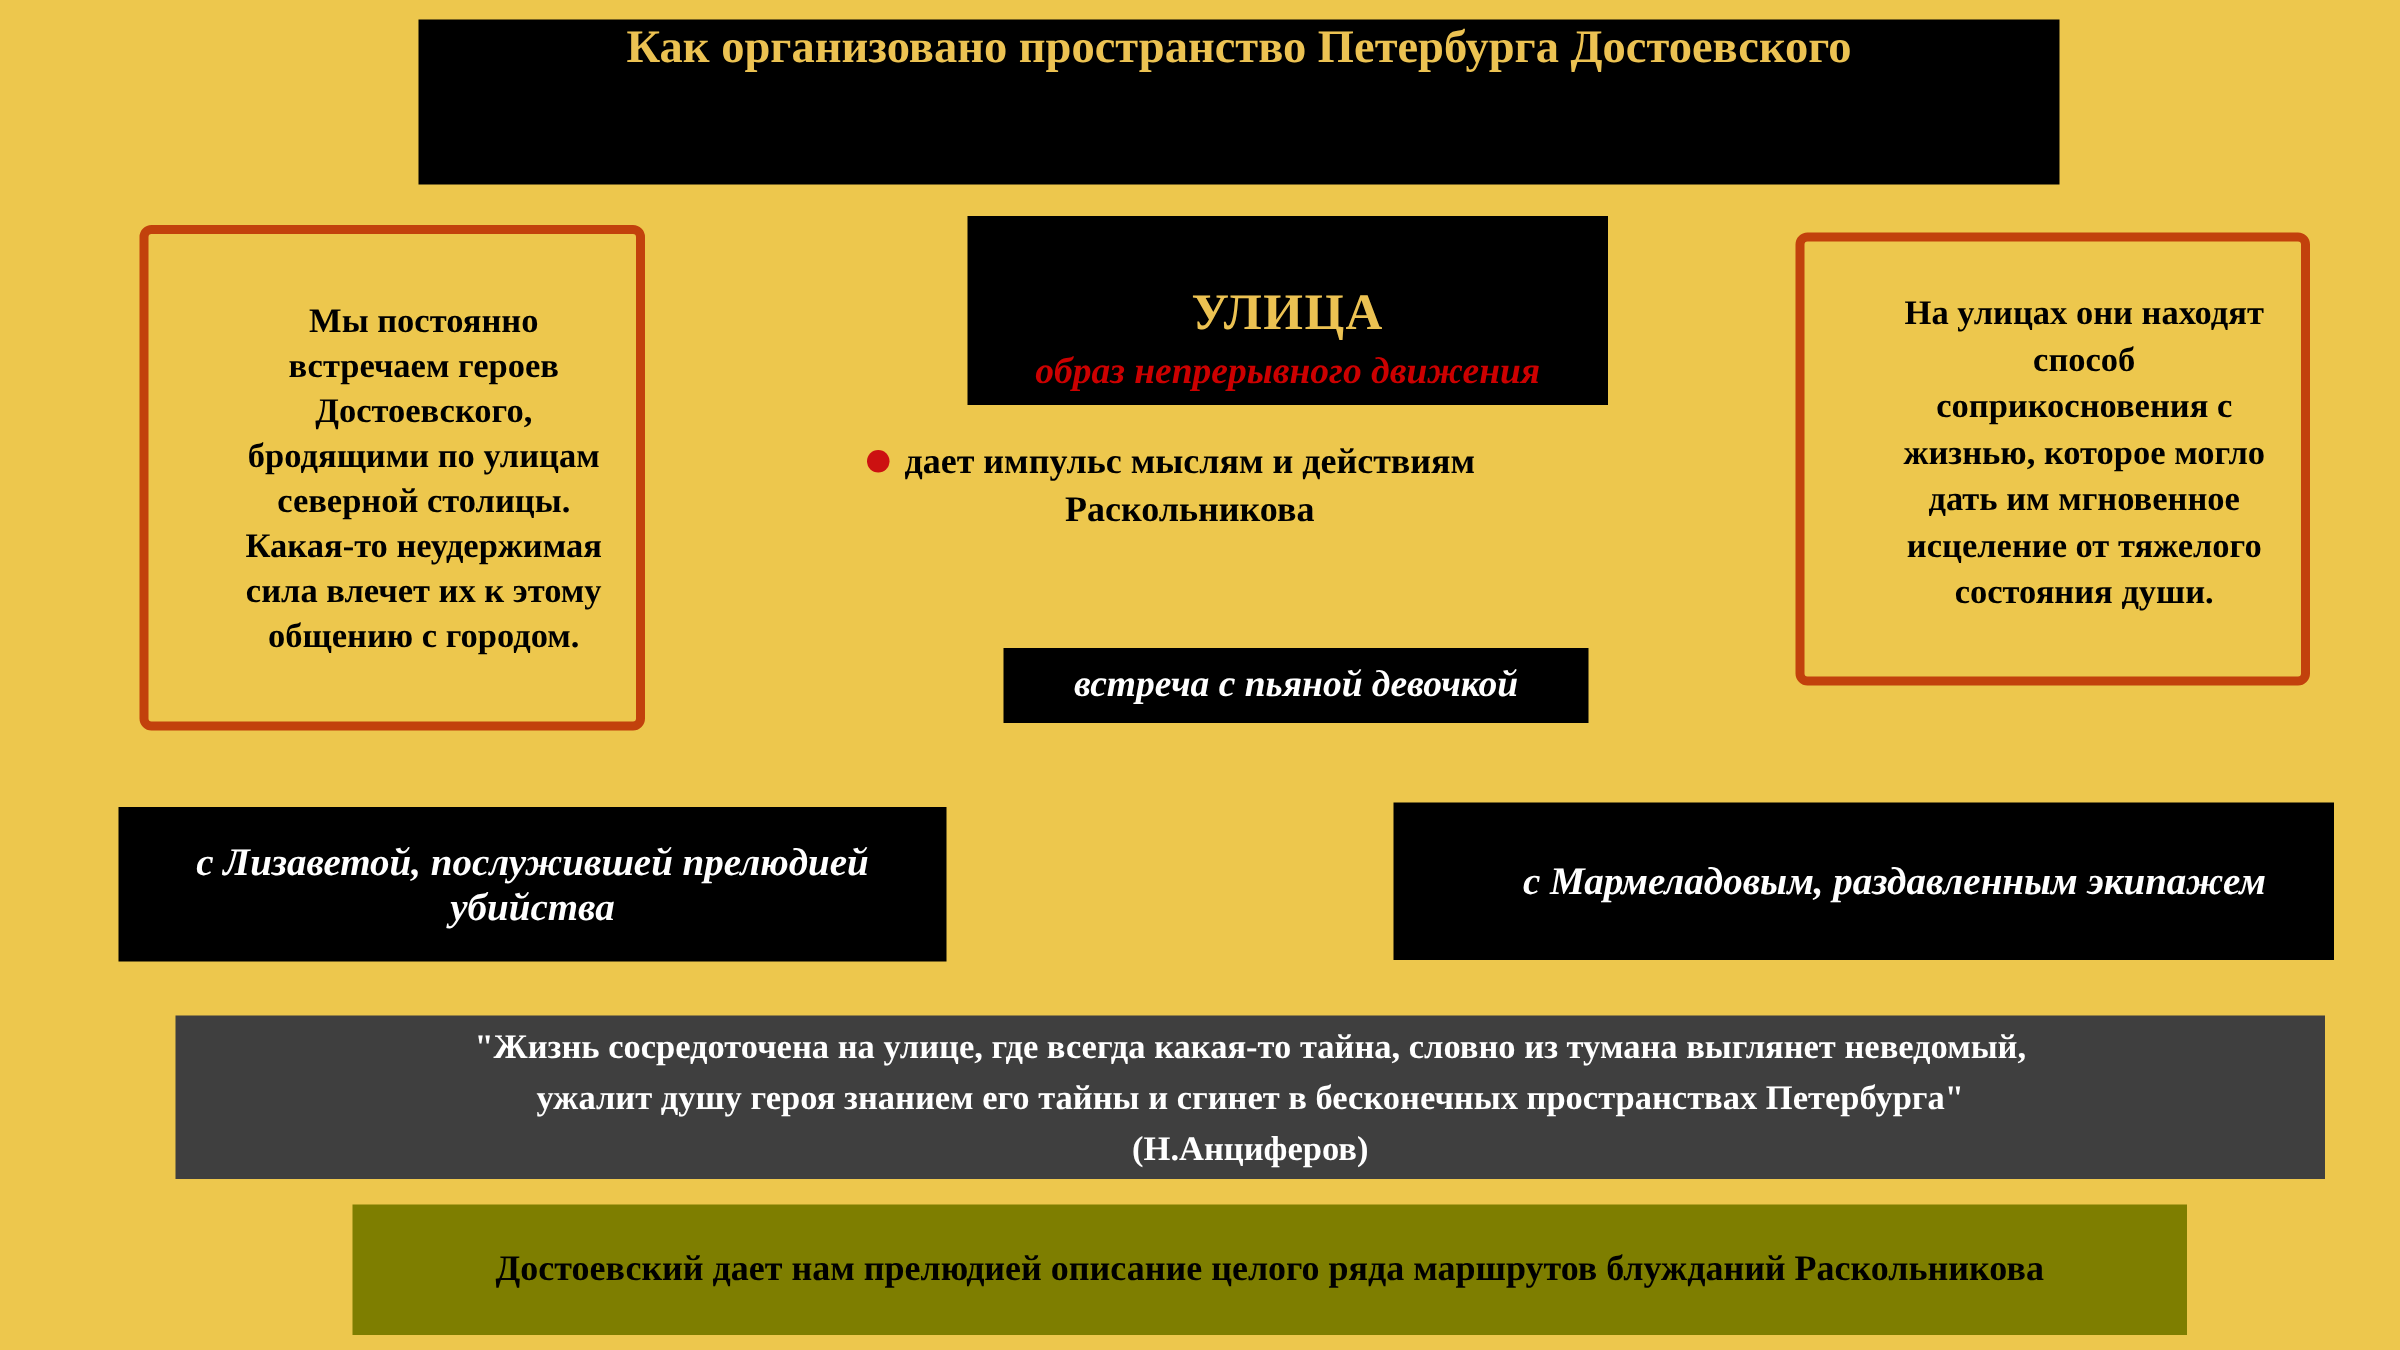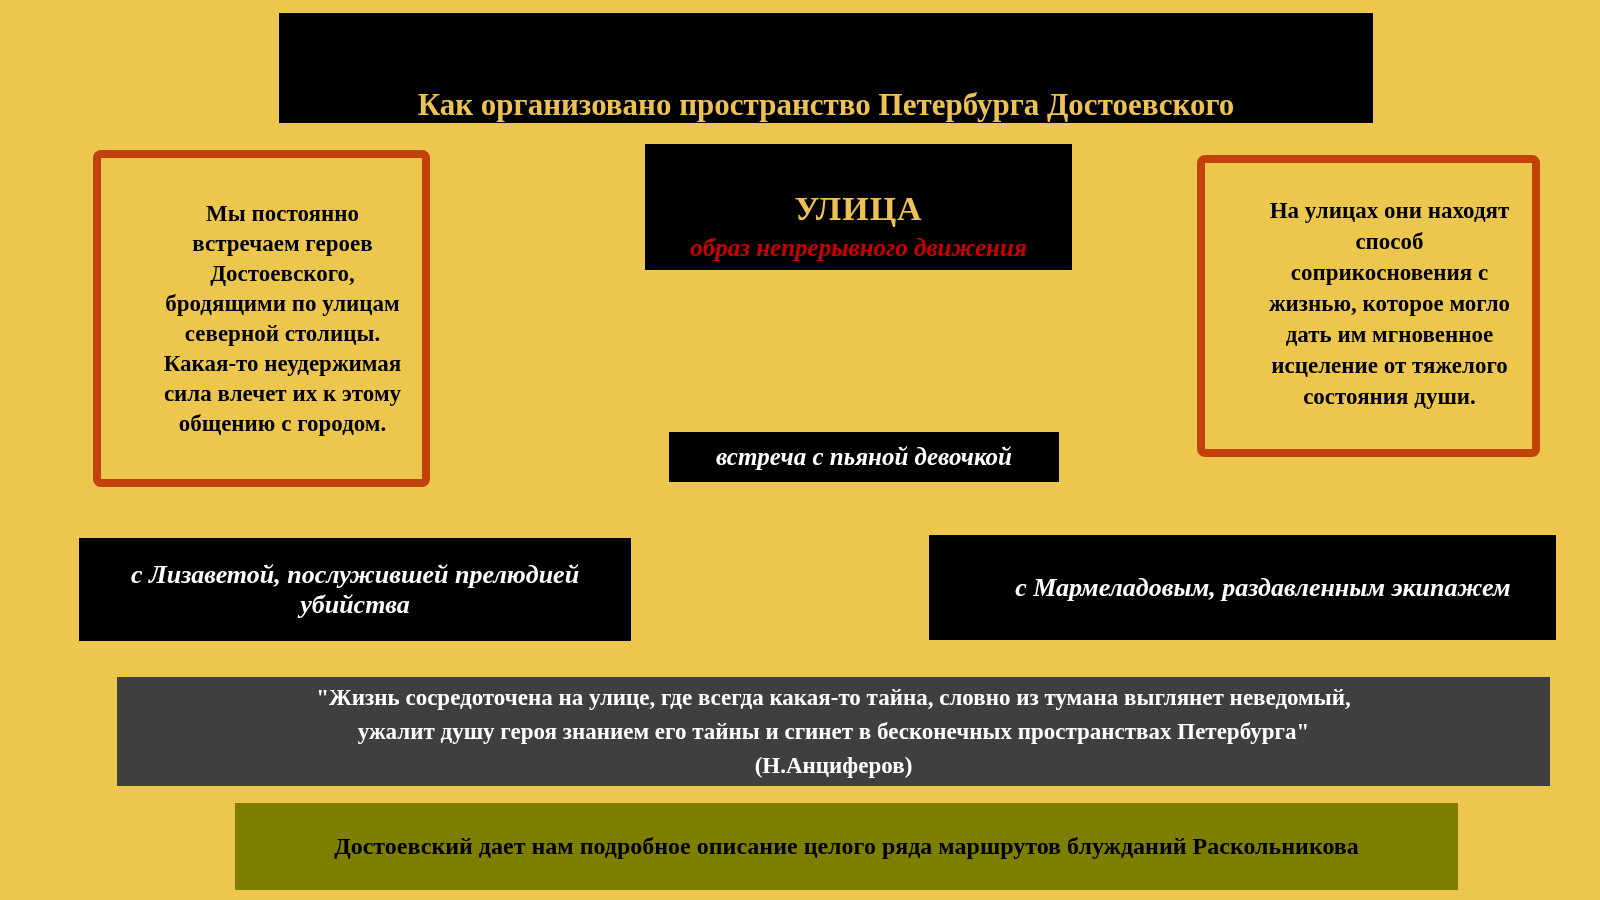--- a/index.html
+++ b/index.html
@@ -14,33 +14,33 @@
     font-weight: bold;
     position: relative;
     overflow: hidden;
   }
   .abs { position: absolute; box-sizing: border-box; }
 
   
   .title-banner {
     left: 279px; top: 13px; width: 1094px; height: 110px;
     background: #000000;
-    display: flex; align-items: flex-end; justify-content: center;
+    display: flex; align-items: flex-start; justify-content: center;
   }
   .title-banner h1 {
     margin: 0;
     color: #ECC252;
     font-size: 31px;
     font-weight: bold;
     text-align: center;
   }
 
   
   .note-box {
-    border: 8px solid #c2410c;
+    border: 6px solid #c2410c;
     border-radius: 8px;
     background: transparent;
     display: flex; justify-content: center;
     text-align: center;
     color: #000000;
     padding-left: 42px;
   }
   .note-box p {
     margin: 0;
     white-space: pre-line;
@@ -164,20 +164,25 @@
 сила влечет их к этому
 общению с городом.</p>
 </section>
 
 <section class="abs street-header">
   <div class="street-title">УЛИЦА</div>
   <div class="street-subtitle">образ непрерывного движения</div>
 </section>
 
 <ul class="abs bullets">
+  <li>
+    <span class="dot"></span>
+    <span class="bullet-text centered">дает импульс мыслям и действиям
+Раскольникова</span>
+  </li>
 </ul>
 
 <div class="abs black-tag girl-tag">
   <span>встреча с пьяной девочкой</span>
 </div>
 
 <section class="abs note-box right-note">
   <p>На улицах они находят
 способ
 соприкосновения с
@@ -195,14 +200,14 @@
   <span>с Мармеладовым, раздавленным экипажем</span>
 </div>
 
 <div class="abs quote-box">
   <p>"Жизнь сосредоточена на улице, где всегда какая-то тайна, словно из тумана выглянет неведомый,
 ужалит душу героя знанием его тайны и сгинет в бесконечных пространствах  Петербурга"</p>
   <p>(Н.Анциферов)</p>
 </div>
 
 <div class="abs route-box">
-  <p>Достоевский дает нам подробное описание целого ряда маршрутов блужданий Раскольникова</p>
+  <p>Достоевский дает нам прелюдией описание целого ряда маршрутов блужданий Раскольникова</p>
 </div>
 
 </body></html>

